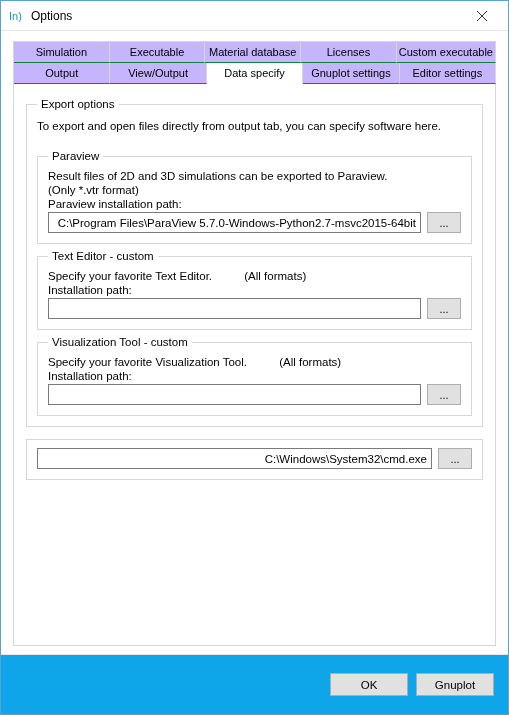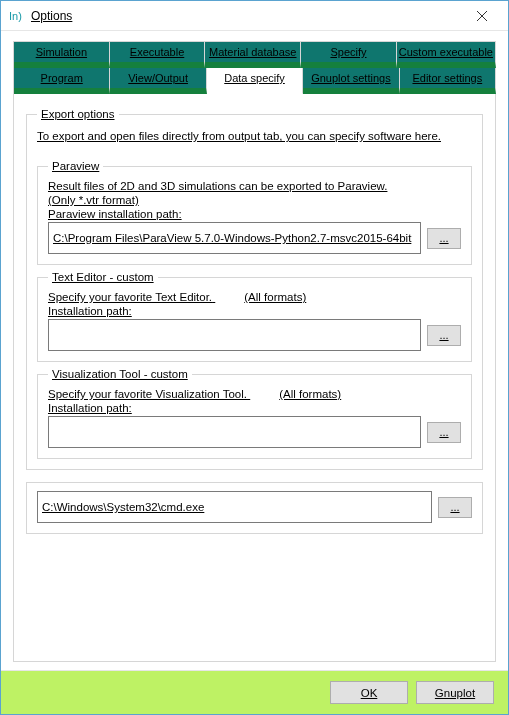--- a/index.html
+++ b/index.html
@@ -10,21 +10,20 @@
     background: #fff;
     color: #000;
   }
   .window {
     width: 509px;
     height: 715px;
     border: 1px solid #5aa3d0;
     background: #fff;
     display: flex;
     flex-direction: column;
-    text-decoration: underline;
   }
   .titlebar {
     height: 30px;
     display: flex;
     align-items: center;
     padding: 0 6px 0 8px;
     border-bottom: 1px solid #e6e6e6;
   }
   .titlebar .app-icon {
     width: 16px;
@@ -55,25 +54,25 @@
   }
   .tabs {
     display: flex;
     flex-wrap: wrap;
     border-left: 1px solid #d6d6d6;
     border-top: 1px solid #d6d6d6;
   }
   .tab {
     flex: 1 0 19%;
     border-right: 1px solid #d6d6d6;
-    border-bottom: 6px solid #15803d;
+    border-bottom: 1px solid #15803d;
     text-align: center;
     padding: 4px 2px;
     font-size: 11px;
-    background: #0f766e;
+    background: #c4b5fd;
     cursor: pointer;
     white-space: nowrap;
   }
   .tab.row2 { flex: 1 0 19%; }
   .tab.active {
     background: #fff;
     border-bottom: 1px solid #fff;
     position: relative;
     z-index: 2;
   }
@@ -109,46 +108,47 @@
     align-items: center;
     gap: 6px;
     margin-top: 2px;
   }
   .path-row input[type="text"] {
     flex: 1;
     height: 21px;
     border: 1px solid #7a7a7a;
     font-family: inherit;
     font-size: 11.5px;
-    padding: 15px 4px;
-    background: #fff;
+    padding: 4px 4px;
+    background: #fff;
+    text-align: right;
   }
   .browse-btn {
     width: 34px;
     height: 21px;
     border: 1px solid #adadad;
     background: #e1e1e1;
     font-size: 11px;
     display: flex;
     align-items: center;
     justify-content: center;
     cursor: pointer;
   }
   .formats {
     margin-left: 29px;
   }
   .footer {
-    height: 44px;
+    height: 60px;
     display: flex;
     justify-content: flex-end;
     align-items: center;
     gap: 8px;
     padding: 16px 14px;
     border-top: 1px solid #e6e6e6;
-    background: #bef264;
+    background: #0ea5e9;
   }
   .btn {
     min-width: 78px;
     height: 23px;
     border: 1px solid #adadad;
     background: #e1e1e1;
     font-family: inherit;
     font-size: 11.5px;
     cursor: pointer;
   }
@@ -172,23 +172,23 @@
       </svg>
     </div>
   </div>
 
   <div class="content">
 
     <div class="tabs">
       <div class="tab">Simulation</div>
       <div class="tab">Executable</div>
       <div class="tab">Material database</div>
-      <div class="tab">Specify</div>
+      <div class="tab">Licenses</div>
       <div class="tab">Custom executable</div>
-      <div class="tab row2">Program</div>
+      <div class="tab row2">Output</div>
       <div class="tab row2">View/Output</div>
       <div class="tab row2 active">Data specify</div>
       <div class="tab row2">Gnuplot settings</div>
       <div class="tab row2">Editor settings</div>
     </div>
 
     <div class="tabpanel">
 
       <fieldset>
         <legend>Export options</legend>

